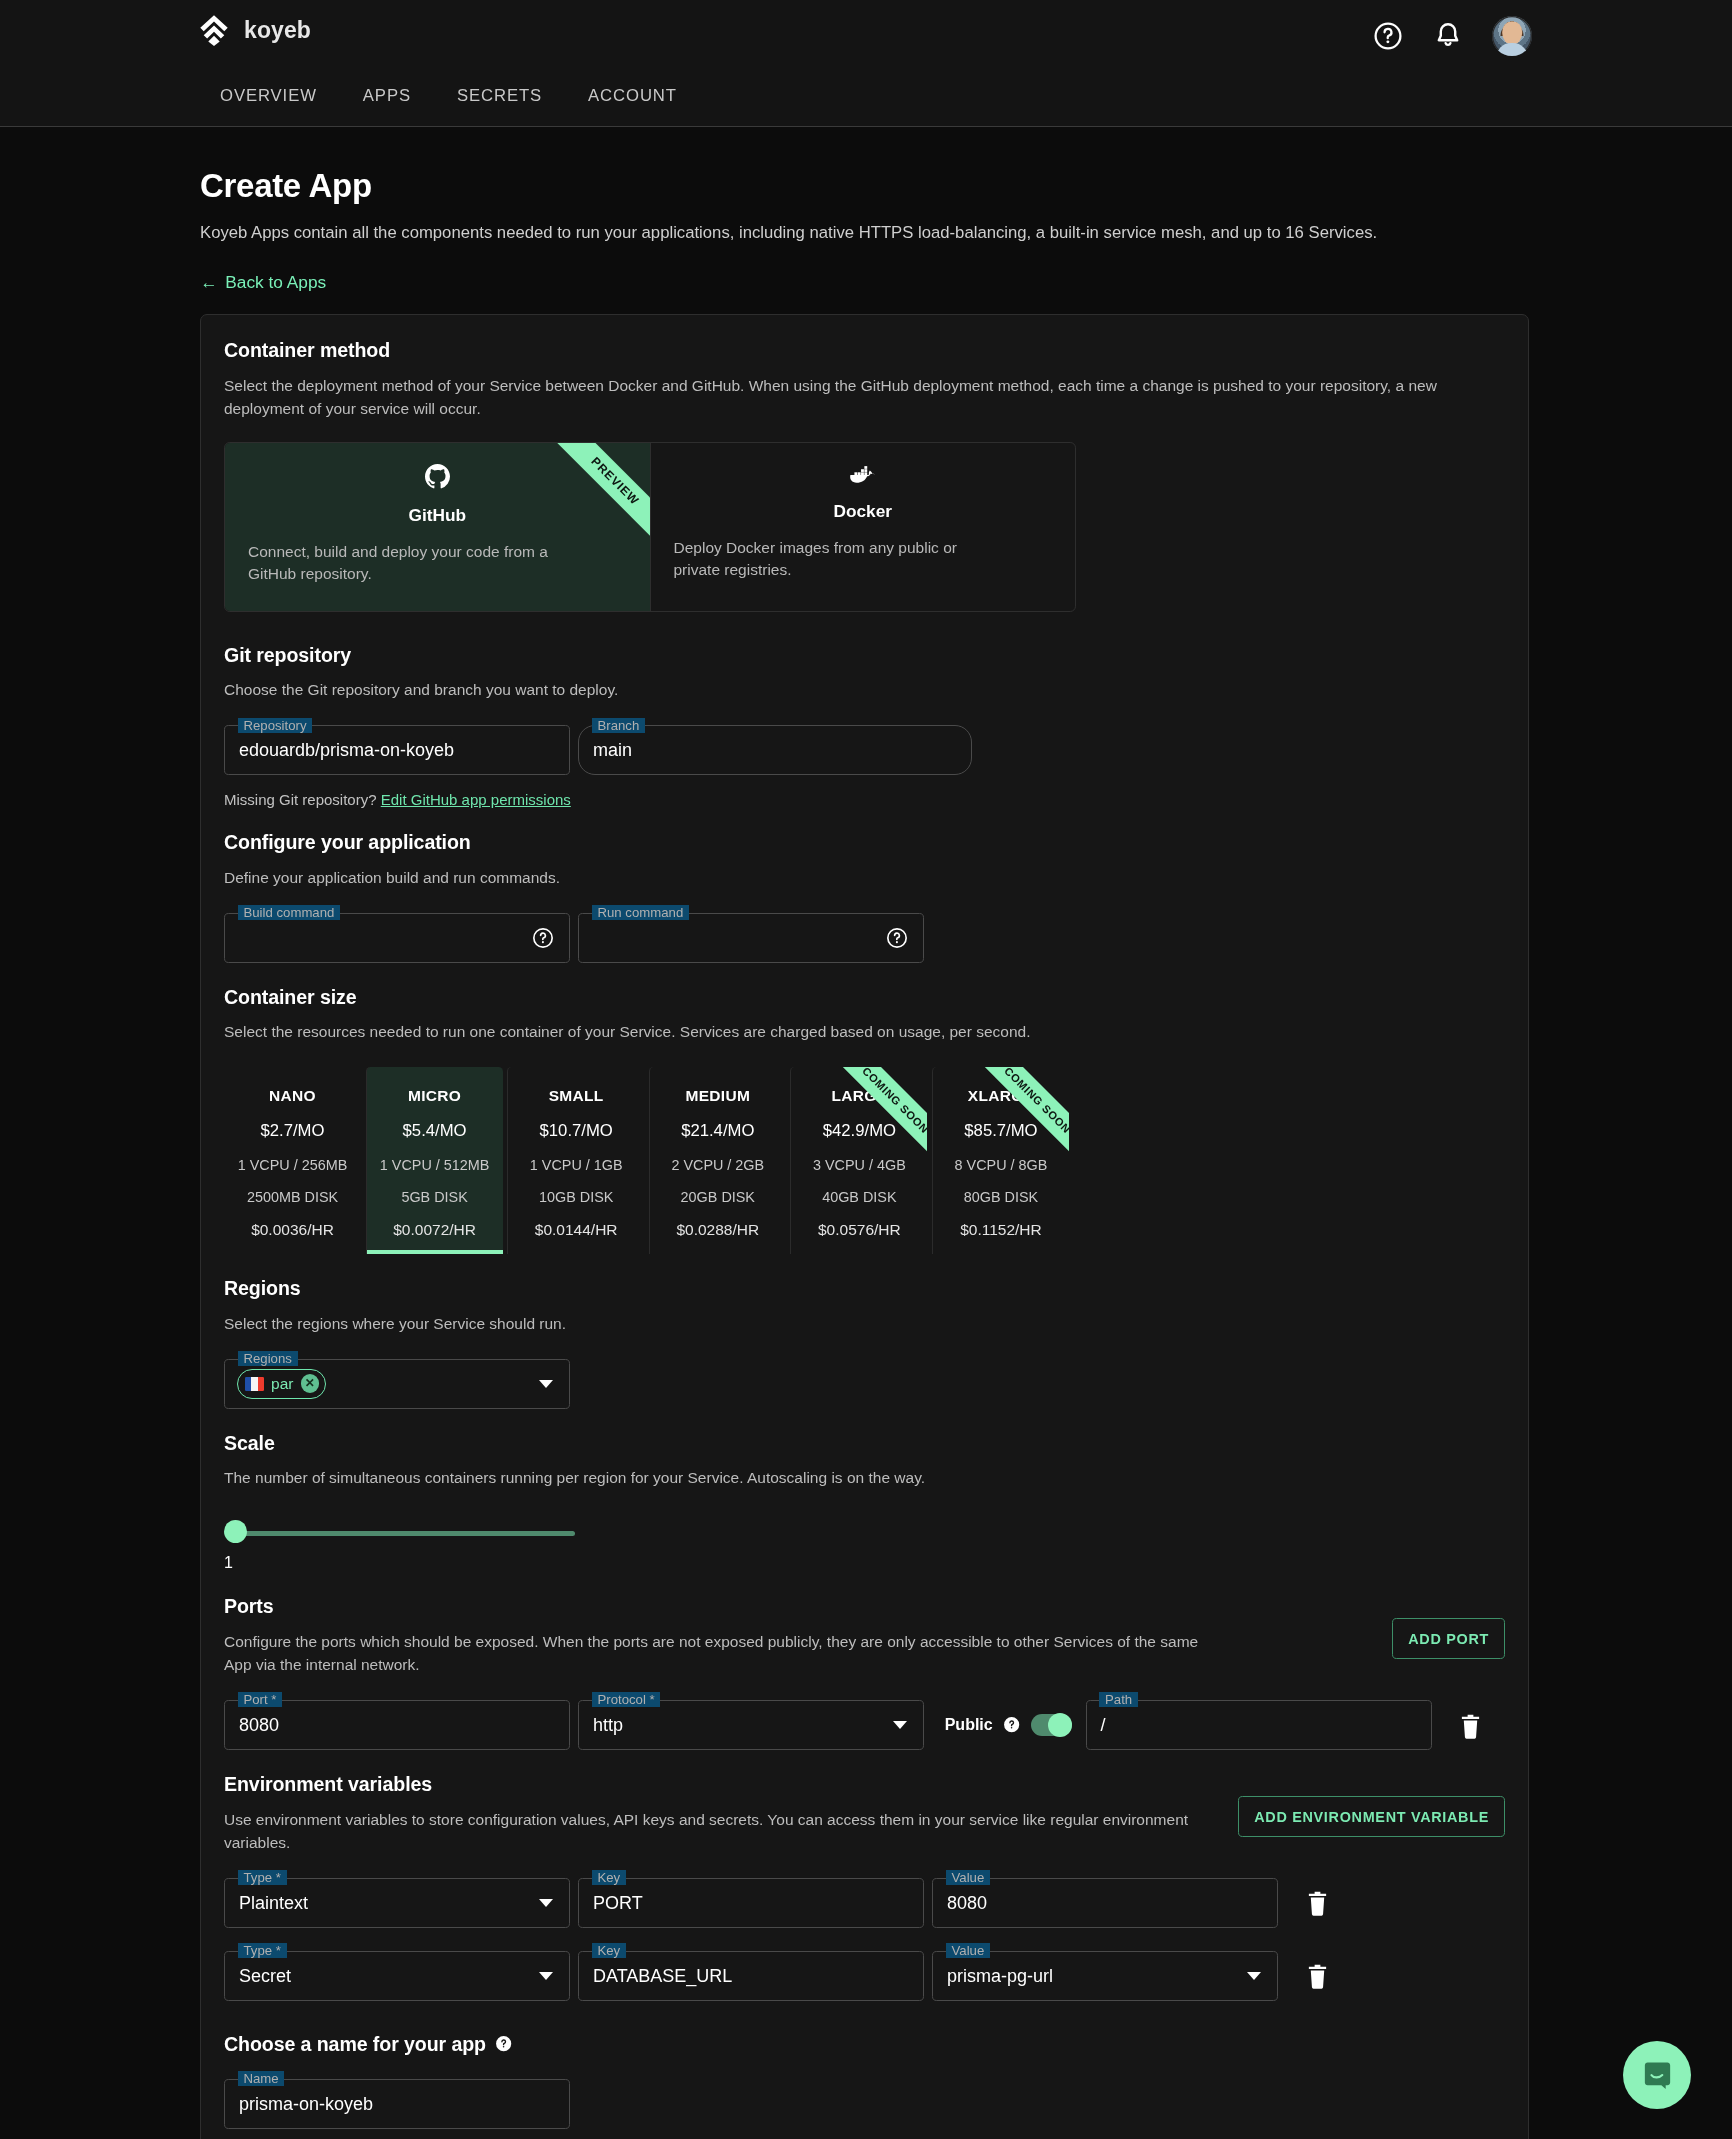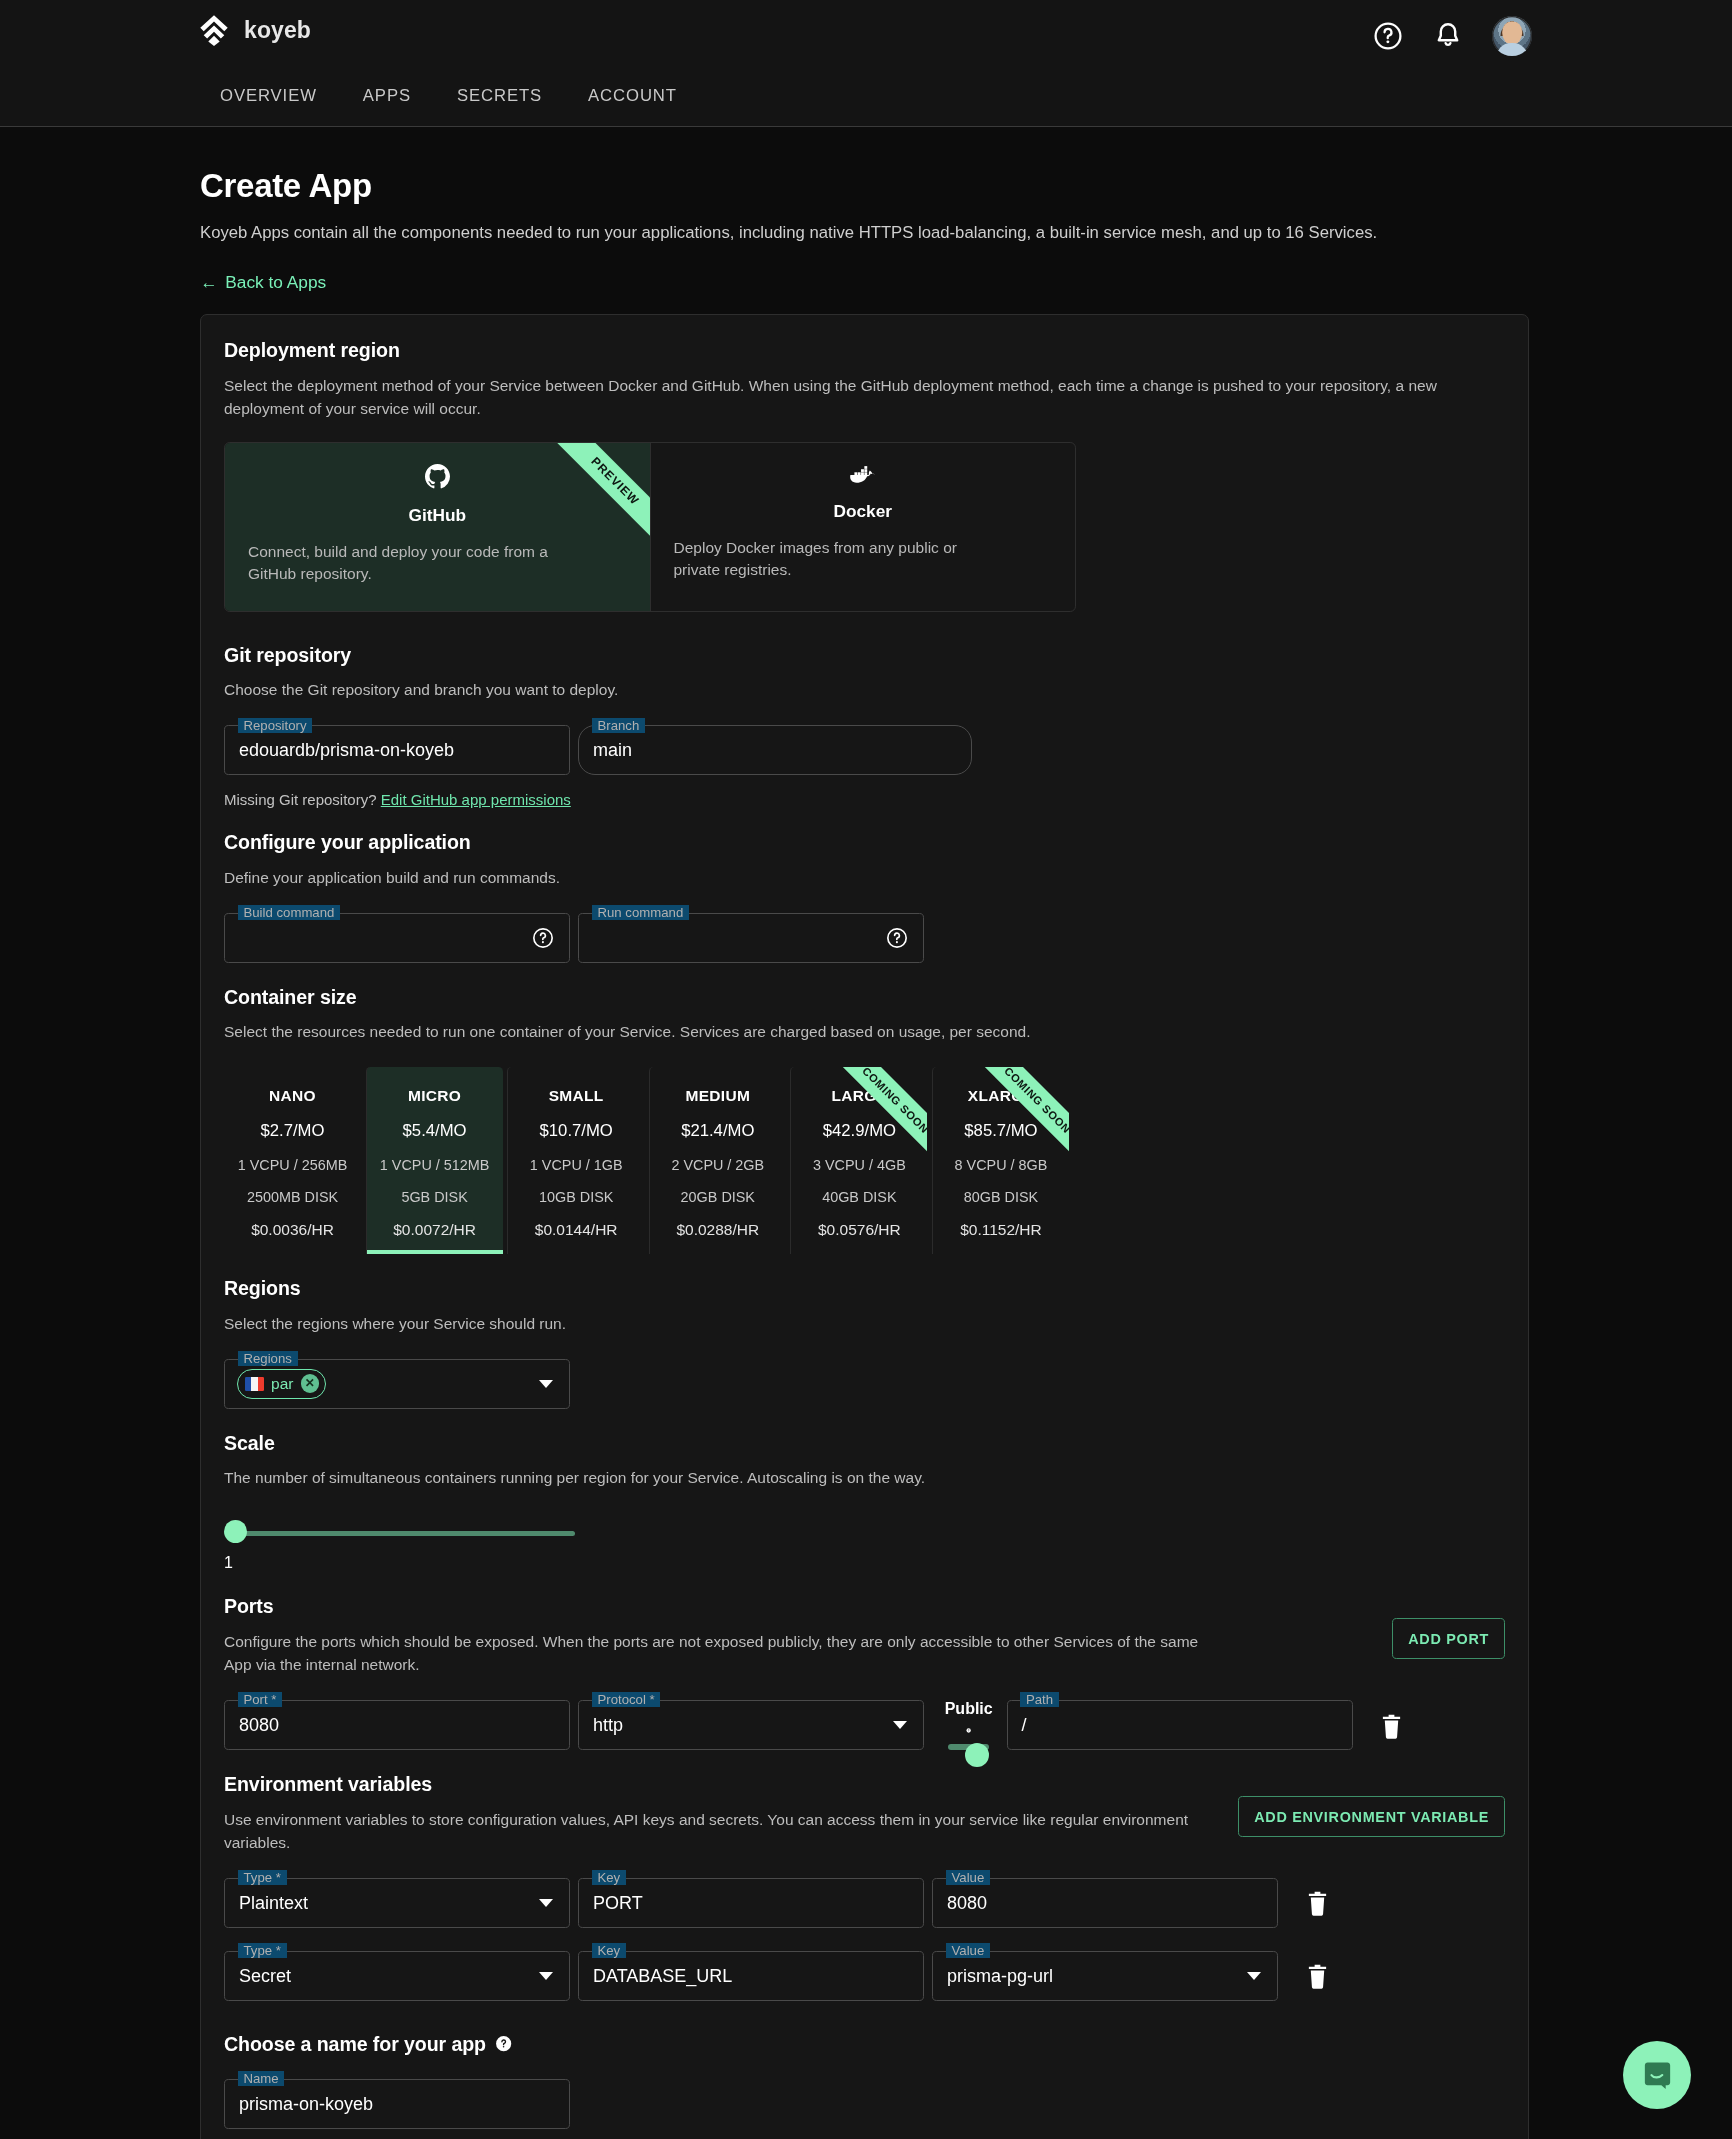--- a/index.html
+++ b/index.html
@@ -228,21 +228,21 @@
     padding: 11.5px 15px; white-space: nowrap; cursor: pointer;
     font-family: "Liberation Sans", sans-serif;
   }
   .field.w-port { width: 346px; }
   .field.w-proto { width: 346px; }
   .field.w-path { width: 346px; }
   .field.w-type { width: 346px; }
   .field.w-key { width: 346px; }
   .field.w-value { width: 346px; }
 
-  .pubwrap { display: flex; align-items: center; gap: 10.4px; height: 50px; padding: 0 5.8px 0 12.7px; flex-direction: column; }
+  .pubwrap { display: flex; align-items: center; gap: 10.4px; height: 50px; padding: 0 5.8px 0 12.7px; }
   .pub-label { font-size: 16px; font-weight: 700; }
   .toggle {
     width: 41px; height: 22px; border-radius: 11px;
     background: #4f8a6d; position: relative;
   }
   .toggle .knob {
     position: absolute; right: 0; top: -1.2px;
     width: 24px; height: 24px; border-radius: 50%; background: #8df2b9;
   }
   .trash { width: 23px; height: 26.5px; margin: 12.7px 0 0 19.6px; display:block; }
@@ -312,21 +312,21 @@
     <div class="subtitle">Koyeb Apps contain all the components needed to run your applications, including native HTTPS load-balancing, a built-in service mesh, and up to 16 Services.</div>
     <a class="backlink" href="#">
       <span>←</span>
       <span>Back to Apps</span>
     </a>
   </div>
 
   <div class="card">
 
     
-    <h2 class="sec">Deployment region</h2>
+    <h2 class="sec">Container method</h2>
     <div class="sec-desc">Select the deployment method of your Service between Docker and GitHub. When using the GitHub deployment method, each time a change is pushed to your repository, a new deployment of your service will occur.</div>
 
     <div class="methods">
       <div class="method selected">
         <div class="ribbon preview">PREVIEW</div>
         <div class="method-head">
           <svg width="25" height="25" viewBox="0 0 16 16">
             <path fill="#fff" d="M8 0C3.58 0 0 3.58 0 8c0 3.54 2.29 6.53 5.47 7.59.4.07.55-.17.55-.38 0-.19-.01-.82-.01-1.49-2.01.37-2.53-.49-2.69-.94-.09-.23-.48-.94-.82-1.13-.28-.15-.68-.52-.01-.53.63-.01 1.08.58 1.23.82.72 1.21 1.87.87 2.33.66.07-.52.28-.87.51-1.07-1.78-.2-3.64-.89-3.64-3.95 0-.87.31-1.59.82-2.15-.08-.2-.36-1.02.08-2.12 0 0 .67-.21 2.2.82a7.4 7.4 0 0 1 2-.27c.68 0 1.36.09 2 .27 1.53-1.04 2.2-.82 2.2-.82.44 1.1.16 1.92.08 2.12.51.56.82 1.27.82 2.15 0 3.07-1.87 3.75-3.65 3.95.29.25.54.73.54 1.48 0 1.07-.01 1.93-.01 2.2 0 .21.15.46.55.38A8.01 8.01 0 0 0 16 8c0-4.42-3.58-8-8-8z"></path>
           </svg>
           <span class="method-title">GitHub</span>

